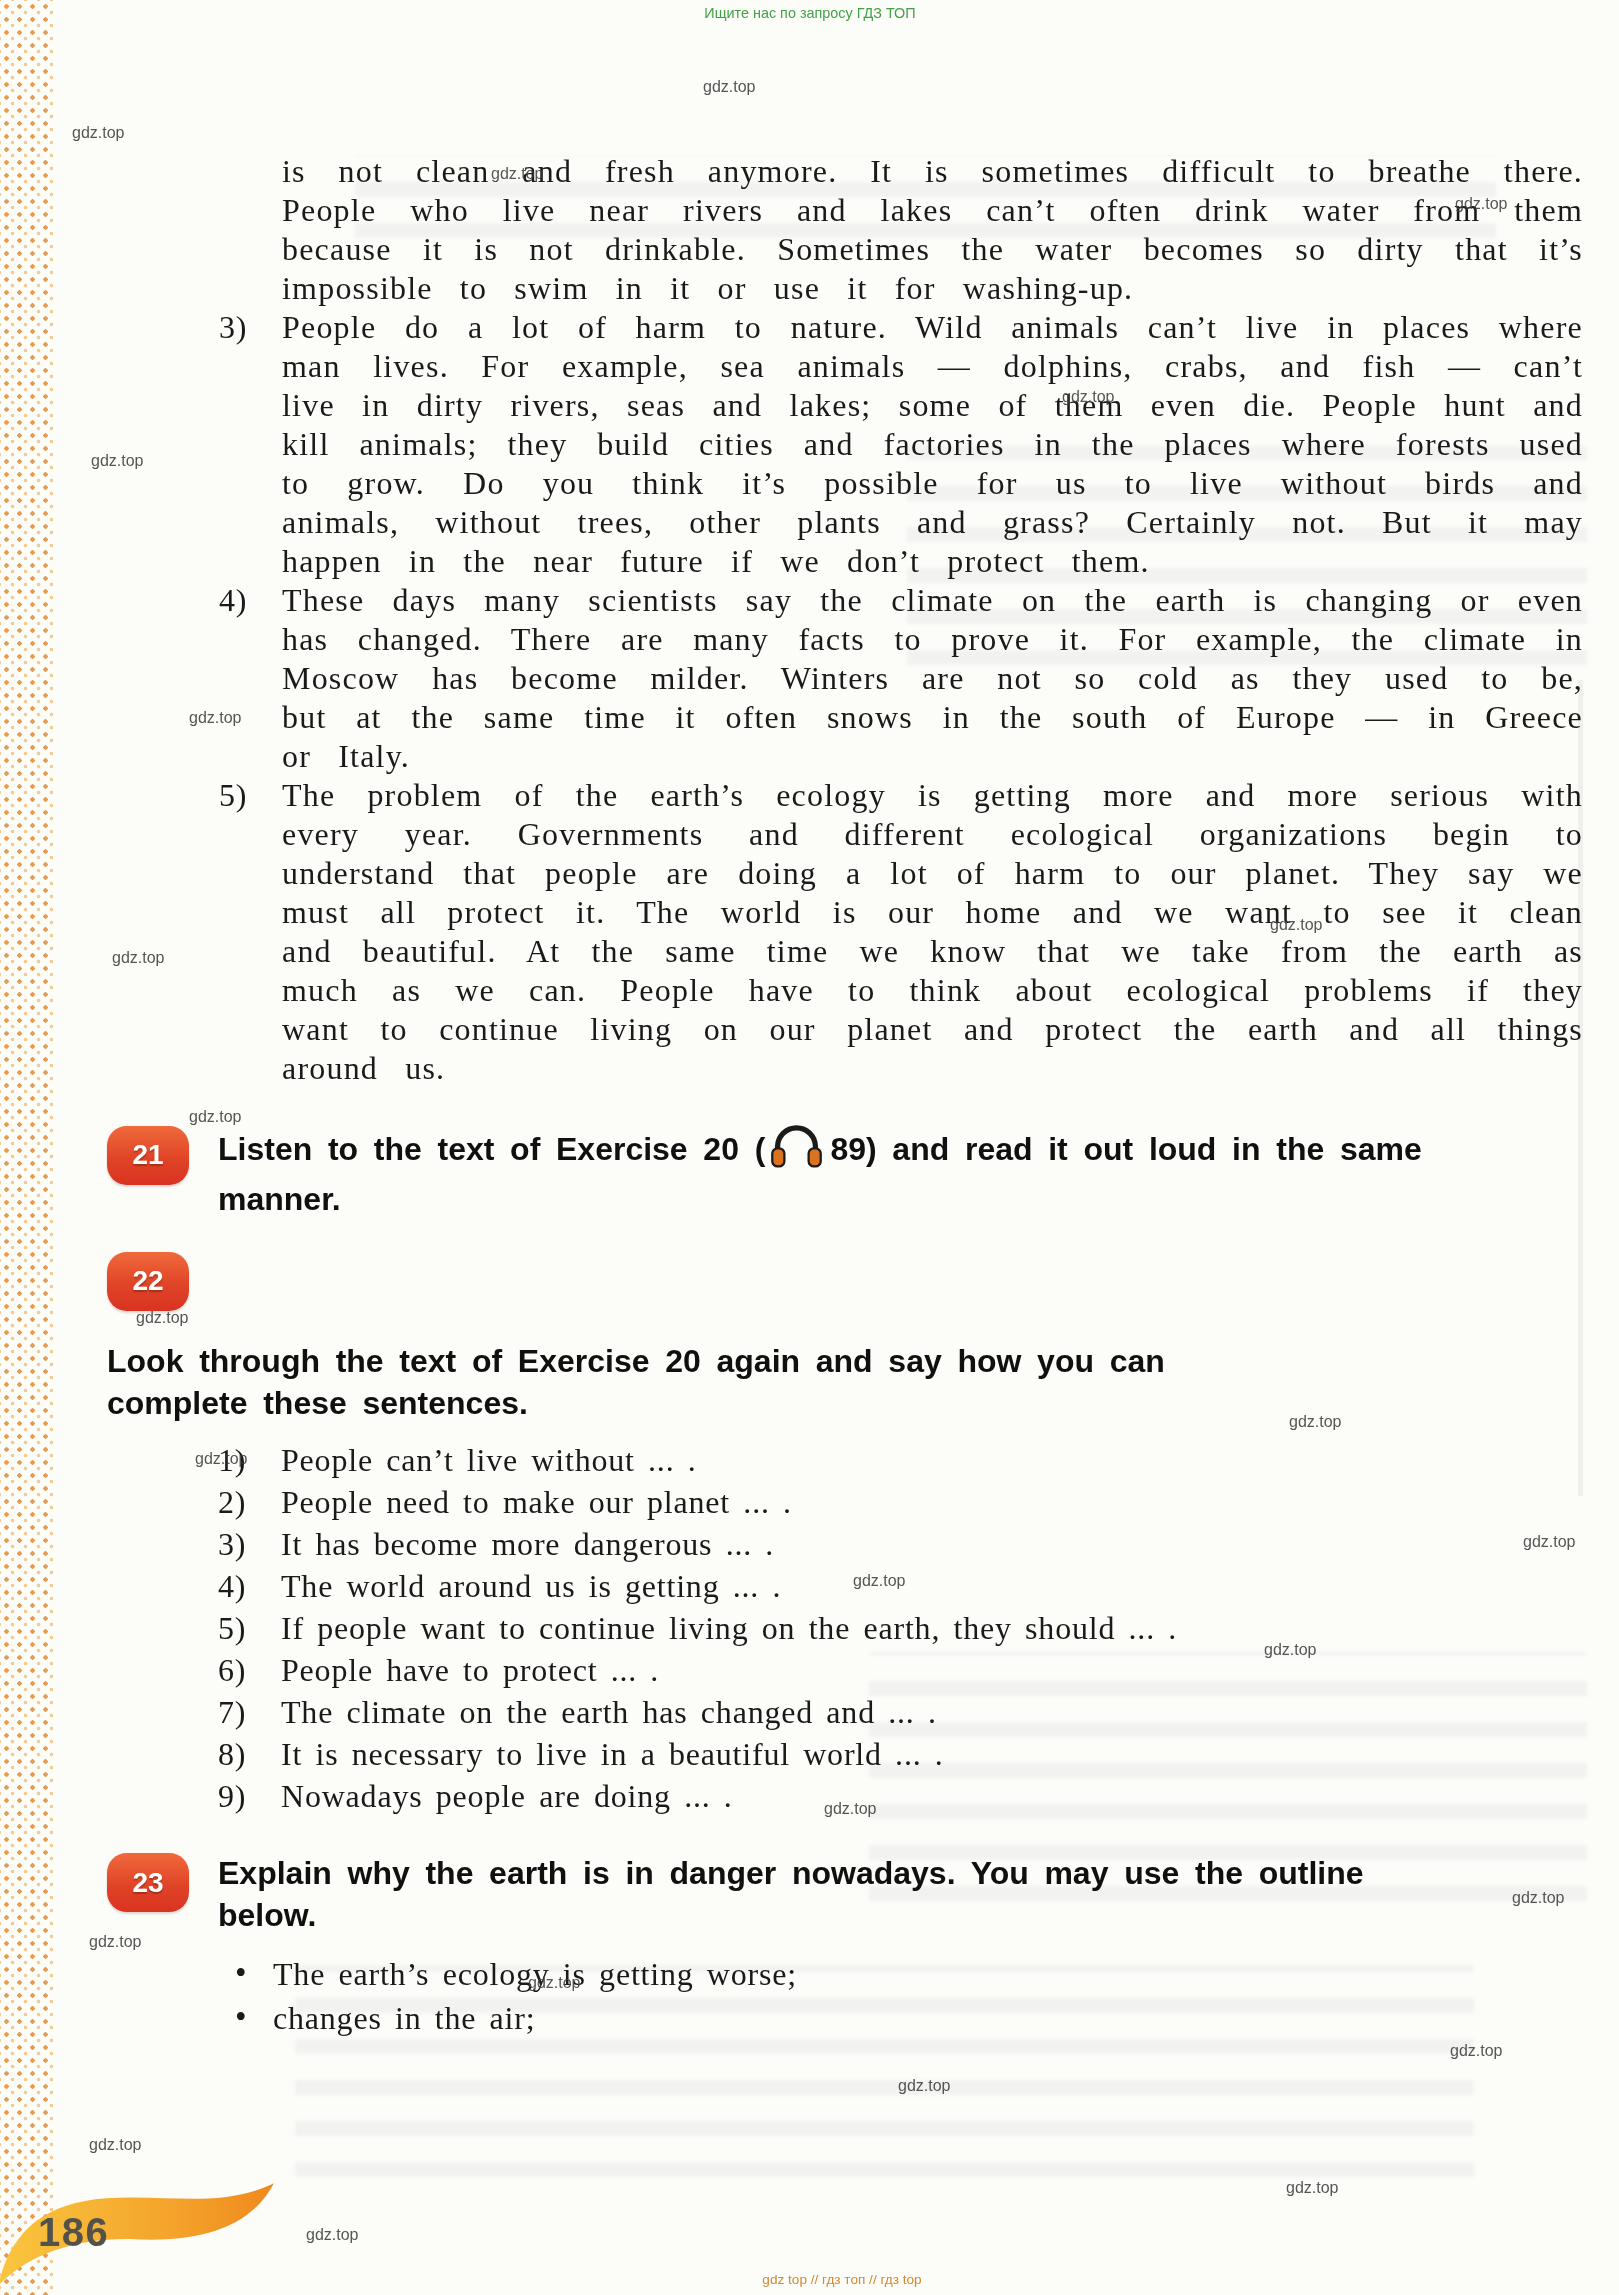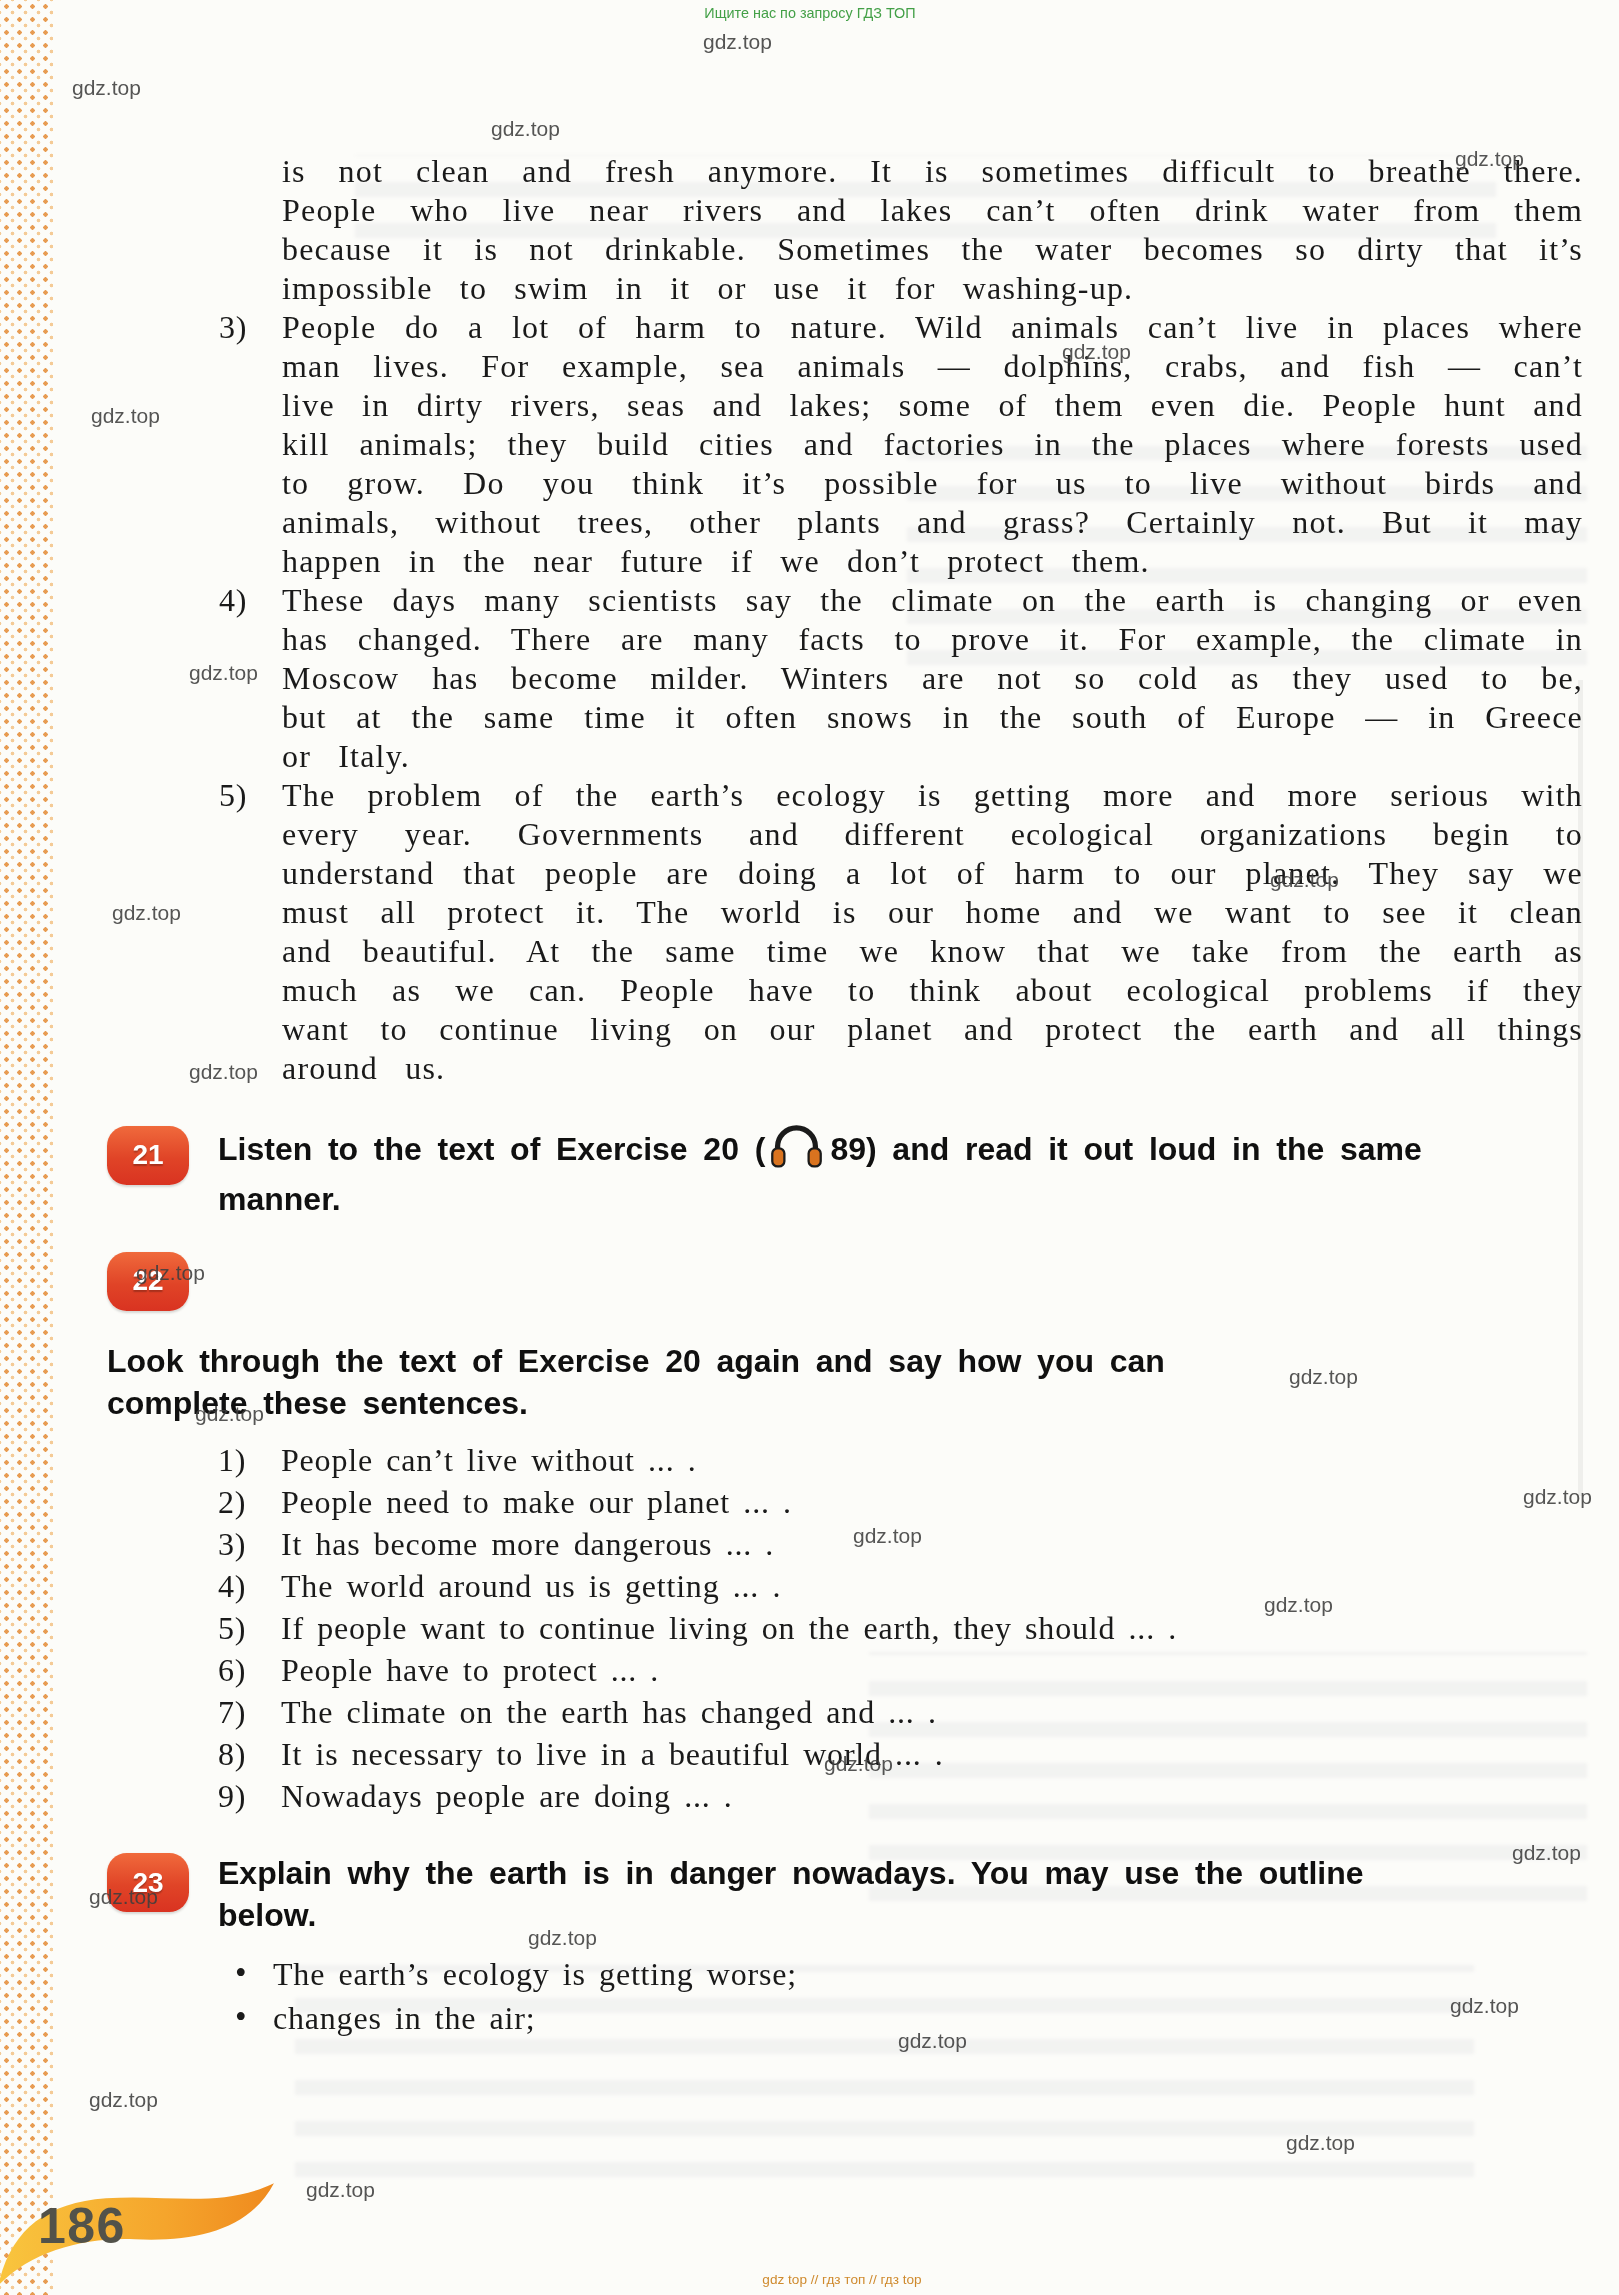--- a/index.html
+++ b/index.html
@@ -36,21 +36,21 @@
     background:repeating-linear-gradient(0deg, rgba(110,118,138,.07) 0 15px, transparent 15px 41px);
     filter:blur(1.5px);
   }
   .bleed-line{
     position:absolute;z-index:1;background:rgba(0,0,0,.05);pointer-events:none;
   }
   .watermarks{position:absolute;inset:0;z-index:3;pointer-events:none;}
   .wm{
     position:absolute;
     font-family:"Liberation Sans", sans-serif;
-    font-size:21px;color:#3e3e3e;opacity:.88;white-space:nowrap;
+    font-size:16px;color:#3e3e3e;opacity:.88;white-space:nowrap;margin-top:48px;
   }
   .content{
     position:absolute;left:113px;top:152px;width:1470px;z-index:2;
   }
   .justified{
     text-align:justify;
     font-size:32px;line-height:39px;
     letter-spacing:1.2px;word-spacing:18px;
   }
   .para-cont{margin:0 0 0 169px;}
@@ -101,21 +101,21 @@
     font-size:32px;line-height:44px;letter-spacing:0.8px;word-spacing:4.5px;
   }
   .bullets li::before{
     content:"\2022";position:absolute;left:0;top:-0.8px;font-size:33px;
   }
   .pageno-wrap{position:absolute;left:0;bottom:10.6px;width:287px;height:113px;z-index:3;}
   .pageno-wrap svg{position:absolute;left:0;bottom:0;}
   .pageno{
     position:absolute;left:38px;bottom:29px;
     font-family:"Liberation Sans", sans-serif;
-    font-weight:bold;font-size:50px;color:#52524a;letter-spacing:1.5px;margin-top:27px;
+    font-weight:bold;font-size:40px;color:#52524a;letter-spacing:1.5px;margin-top:27px;
   }
 </style>
 </head>
 <body>
 
 <div class="page-root">
 
   <div class="dots"></div>
 
   <div class="top-note">Ищите нас по запросу ГДЗ ТОП</div>

